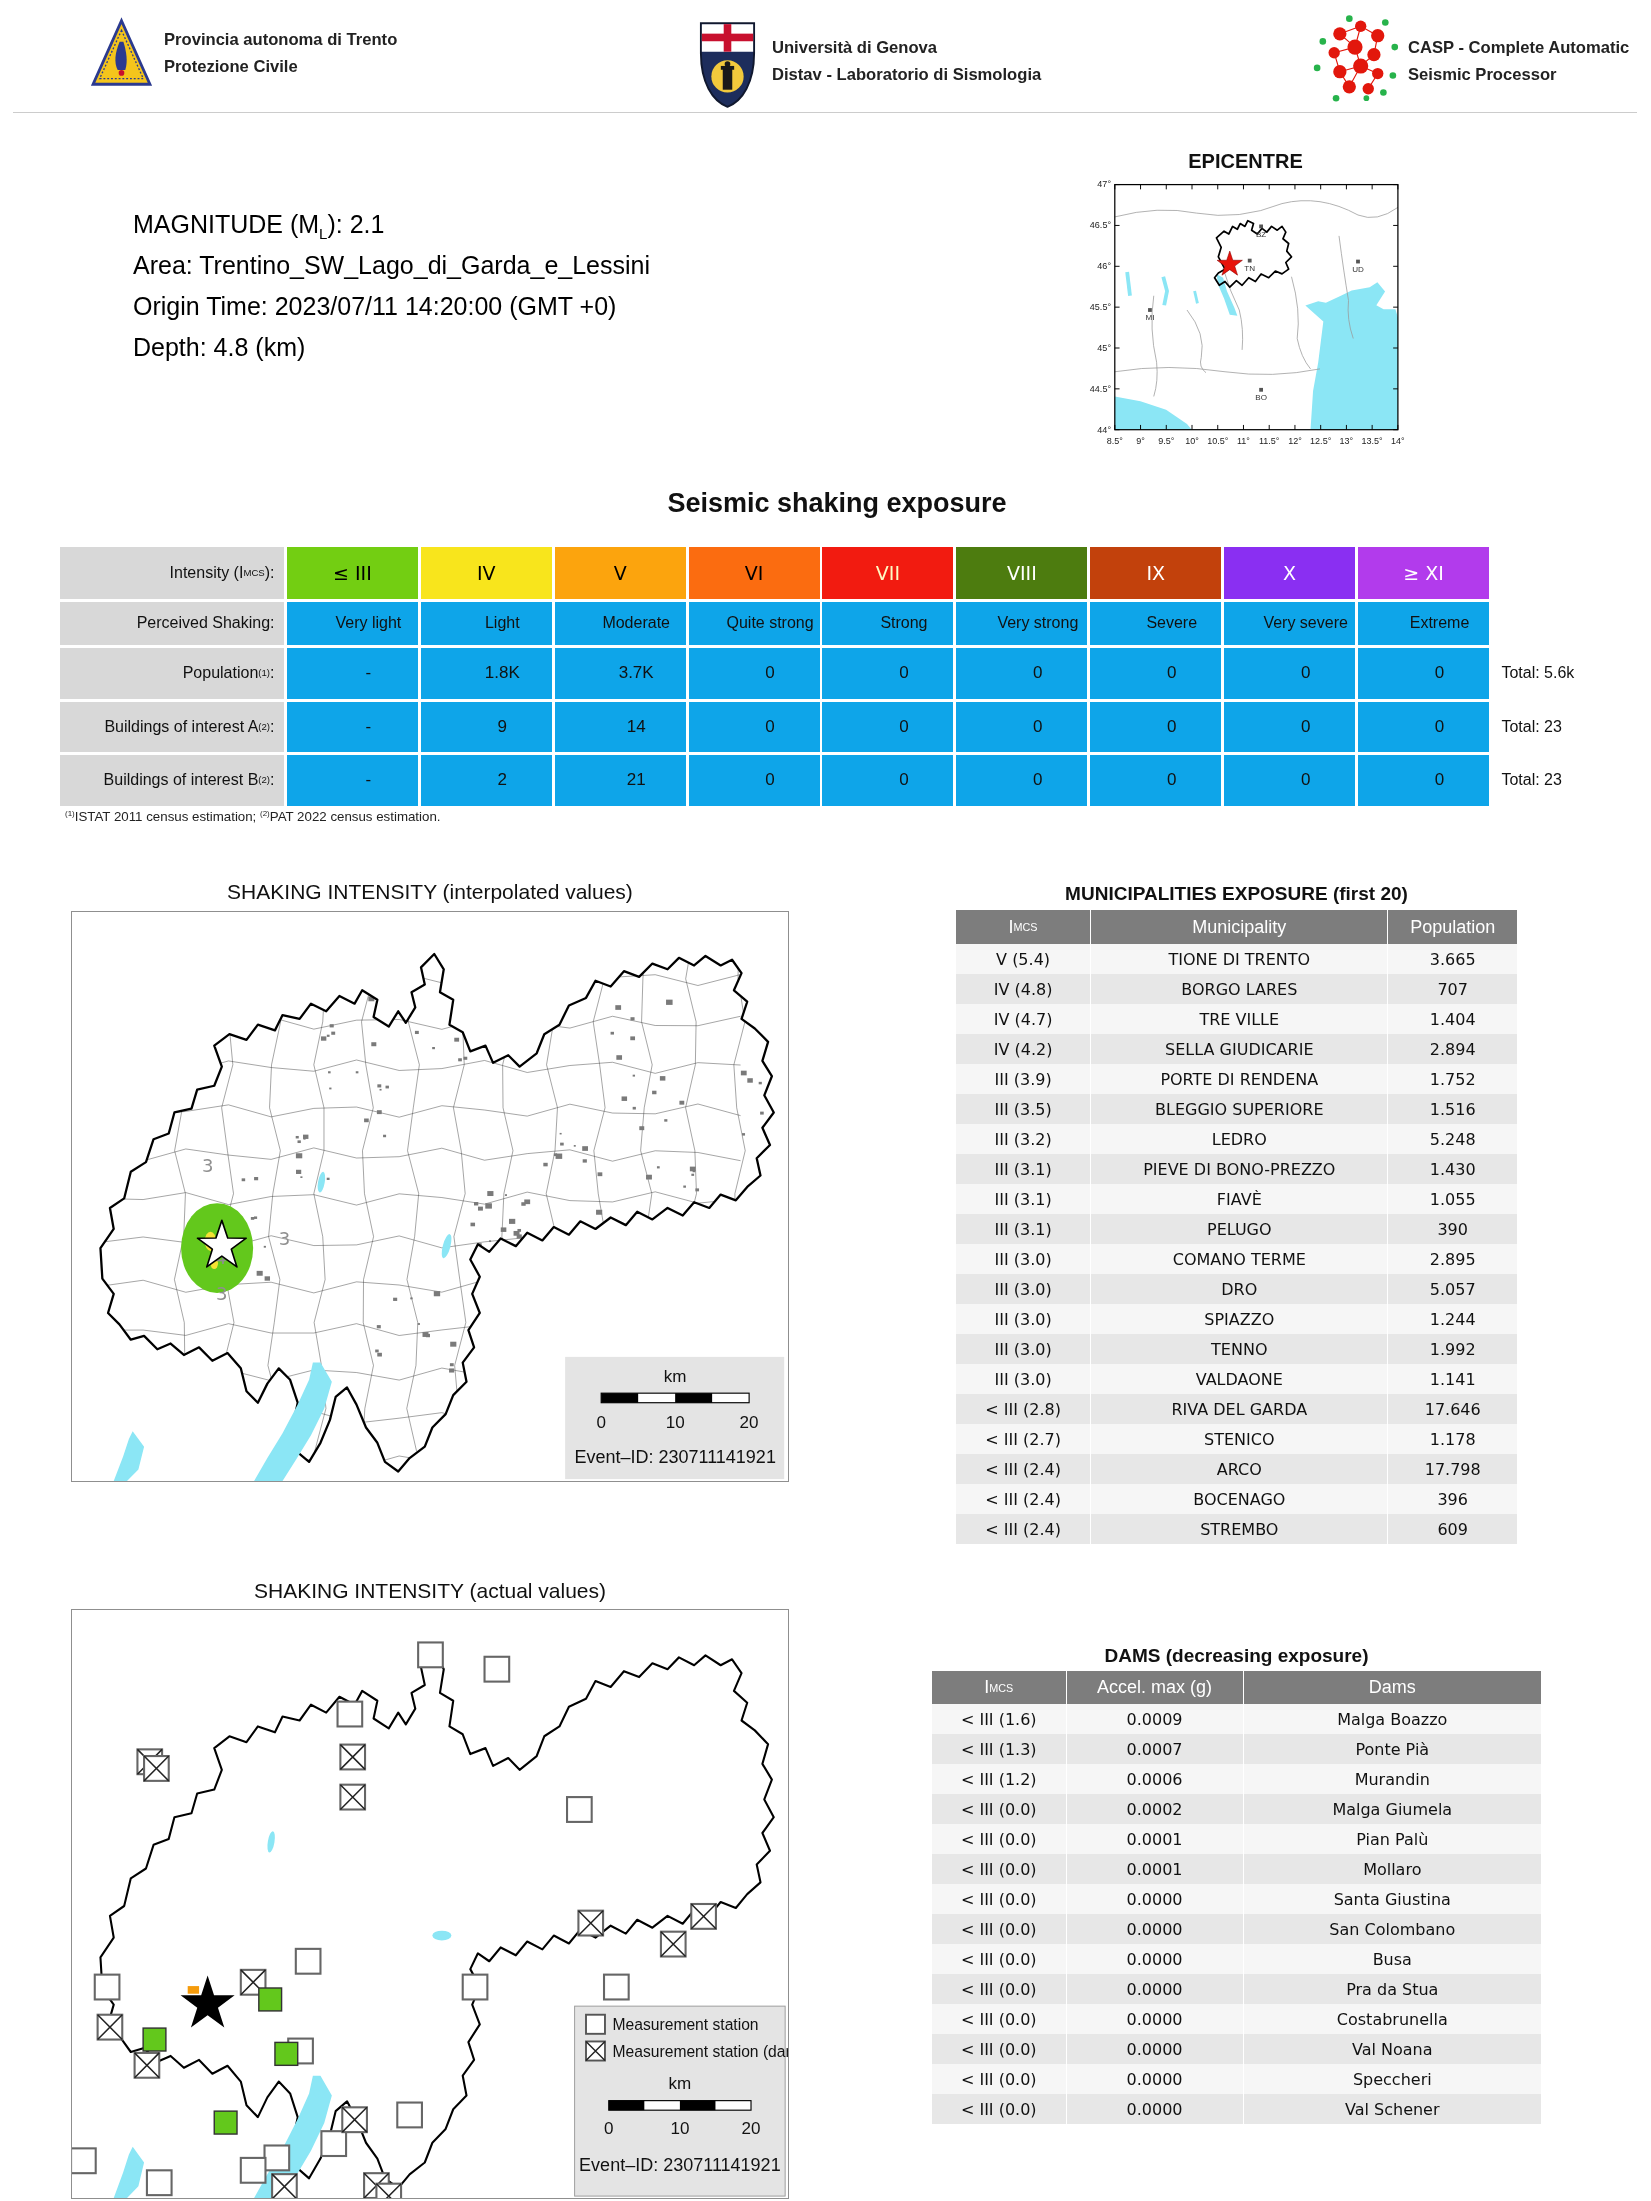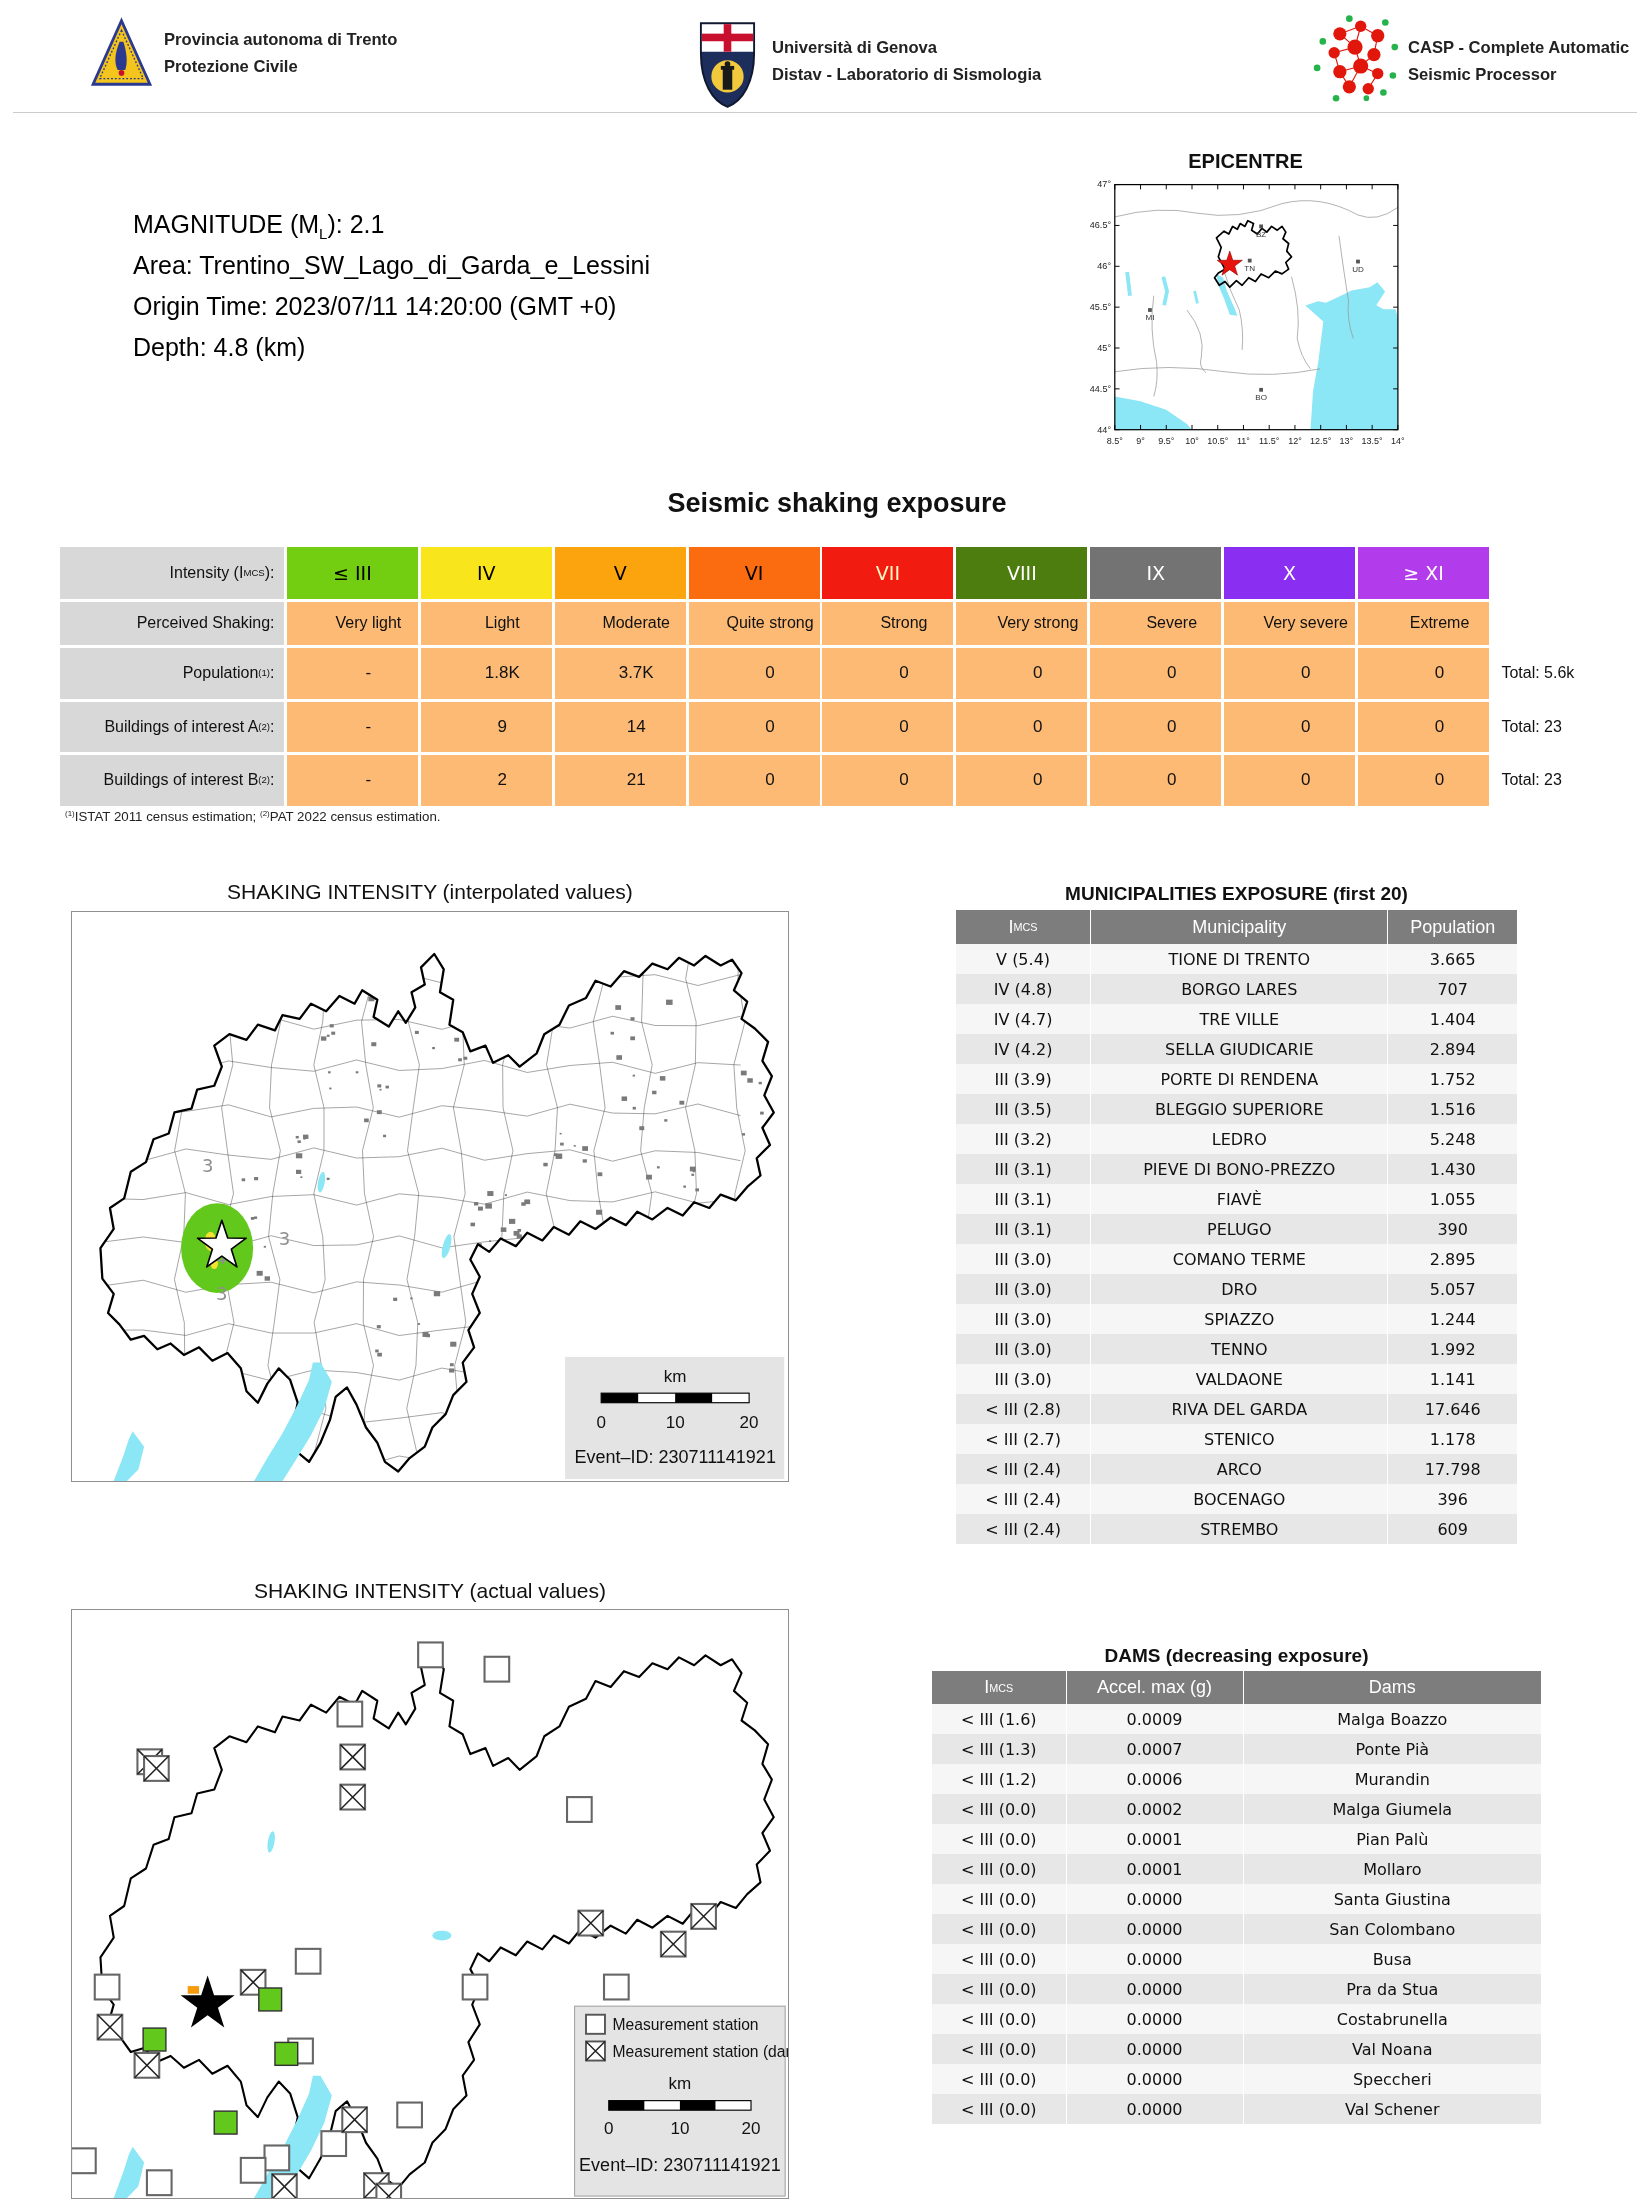--- a/index.html
+++ b/index.html
@@ -28,21 +28,21 @@
                  font-size:27px;font-weight:600;}
 
   
   #exposure-grid{position:absolute;left:60px;top:547px;display:grid;
                  grid-template-columns:224px repeat(9,131px) 143px;
                  grid-template-rows:52px 43px 51px 50px 51px;gap:2.9px;}
   .xlabel{background:#D8D8D8;display:flex;align-items:center;justify-content:flex-end;
           padding-right:9.5px;font-size:16px;}
   .xint{display:flex;align-items:center;justify-content:center;font-size:19px;font-weight:500;
         font-family:"DejaVu Sans","Liberation Sans",sans-serif;}
-  .xperc,.xval{background:#fdba74;display:flex;align-items:center;justify-content:center;font-size:16px;padding-left:32px;}
+  .xperc,.xval{background:#0ea5e9;display:flex;align-items:center;justify-content:center;font-size:16px;padding-left:32px;}
   .xval{font-size:17px;}
   .xtotal{display:flex;align-items:center;font-size:16px;padding-left:9.5px;background:none;}
   #footnote{position:absolute;left:65px;top:809px;font-size:13.3px;color:#222;}
 
   
   .map-title{position:absolute;width:718px;text-align:center;font-size:21px;font-weight:400;}
   .map-box{position:absolute;left:71px;width:718px;border:1.9px solid #8f8f8f;box-sizing:border-box;background:#fff;}
   .map-box svg{display:block;width:100%;height:100%;}
   .svg-label{font-size:18px;fill:#111;font-family:"Liberation Sans",sans-serif;}
   .svg-eid{font-size:19px;fill:#111;font-family:"Liberation Sans",sans-serif;}
@@ -245,21 +245,21 @@
         <span>Intensity (I</span>
         <sub>MCS</sub>
         <span>):</span>
       </div>
       <div class="xint" style="background: rgb(115, 206, 18); color: rgb(0, 0, 0);">≤ III</div>
       <div class="xint" style="background: rgb(248, 229, 28); color: rgb(0, 0, 0);">IV</div>
       <div class="xint" style="background: rgb(252, 164, 13); color: rgb(0, 0, 0);">V</div>
       <div class="xint" style="background: rgb(251, 108, 16); color: rgb(0, 0, 0);">VI</div>
       <div class="xint" style="background: rgb(242, 27, 16); color: #fef9c3;">VII</div>
       <div class="xint" style="background: #4d7c0f; color: rgb(255, 255, 255);">VIII</div>
-      <div class="xint" style="background: #737373; color: rgb(255, 255, 255);">IX</div>
+      <div class="xint" style="background: #c2410c; color: rgb(255, 255, 255);">IX</div>
       <div class="xint" style="background: rgb(138, 47, 242); color: rgb(255, 255, 255);">X</div>
       <div class="xint" style="background: rgb(178, 59, 236); color: rgb(255, 255, 255);">≥ XI</div>
       <div class="xtotal"></div>
       <div class="xlabel">
         <span>Perceived Shaking:</span>
       </div>
       <div class="xperc">Very light</div>
       <div class="xperc">Light</div>
       <div class="xperc">Moderate</div>
       <div class="xperc">Quite strong</div>

